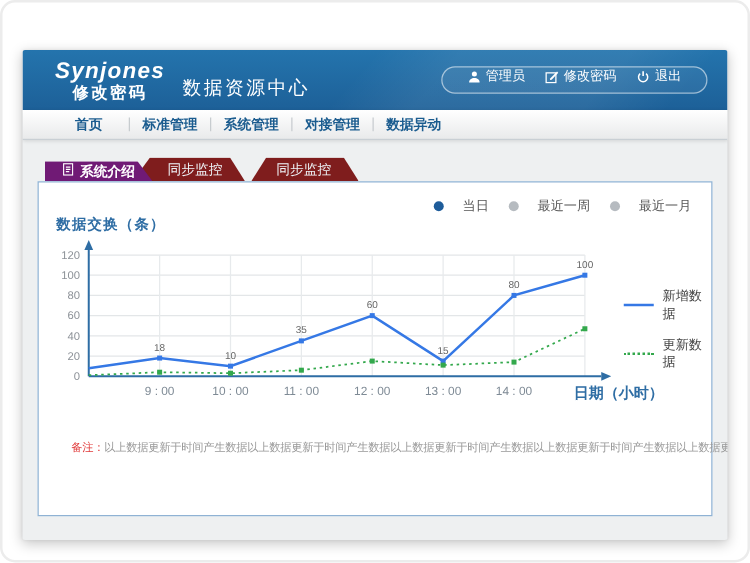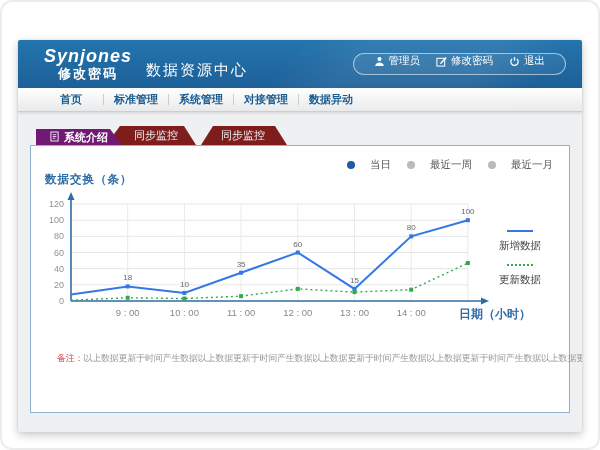--- a/index.html
+++ b/index.html
@@ -44,21 +44,21 @@
 
   .radio-row { position:absolute; top:12px; right:16px; display:flex; gap:16px; align-items:center; }
   .radio { display:flex; align-items:center; gap:15px; font-size:10.5px; color:#555; cursor:pointer; }
   .dot { width:8px; height:8px; border-radius:50%; background:#b6bbc0; }
   .dot.sel { background:#1e5c9a; }
 
   .y-title { position:absolute; left:14px; top:26px; font-size:11.5px; font-weight:bold; color:#2e6da4; letter-spacing:1px;}
   #chart-svg { position:absolute; left:10px; top:42px; }
 
   .legend { position:absolute; left:468px; top:84px; display:flex; flex-direction:column; gap:11px; }
-  .legend-item { display:flex; align-items:center; gap:7px; font-size:10.5px; color:#444; cursor:pointer;flex-direction:column;}
+  .legend-item { display:flex; align-items:center; gap:7px; font-size:10.5px; color:#444; cursor:pointer;}
   .lg-line { width:26px; height:0; border-top:2px solid #3578e5; }
   .lg-dotted { width:26px; height:0; border-top:2px dotted #33a84c; }
 
   .note { position:absolute; left:26px; top:206px; font-size:9px; letter-spacing:-0.2px; white-space:nowrap; color:#999; }
   .note-label { color:#e03a3a; }
 </style>
 </head>
 <body>
 
 <div class="frame"></div>

